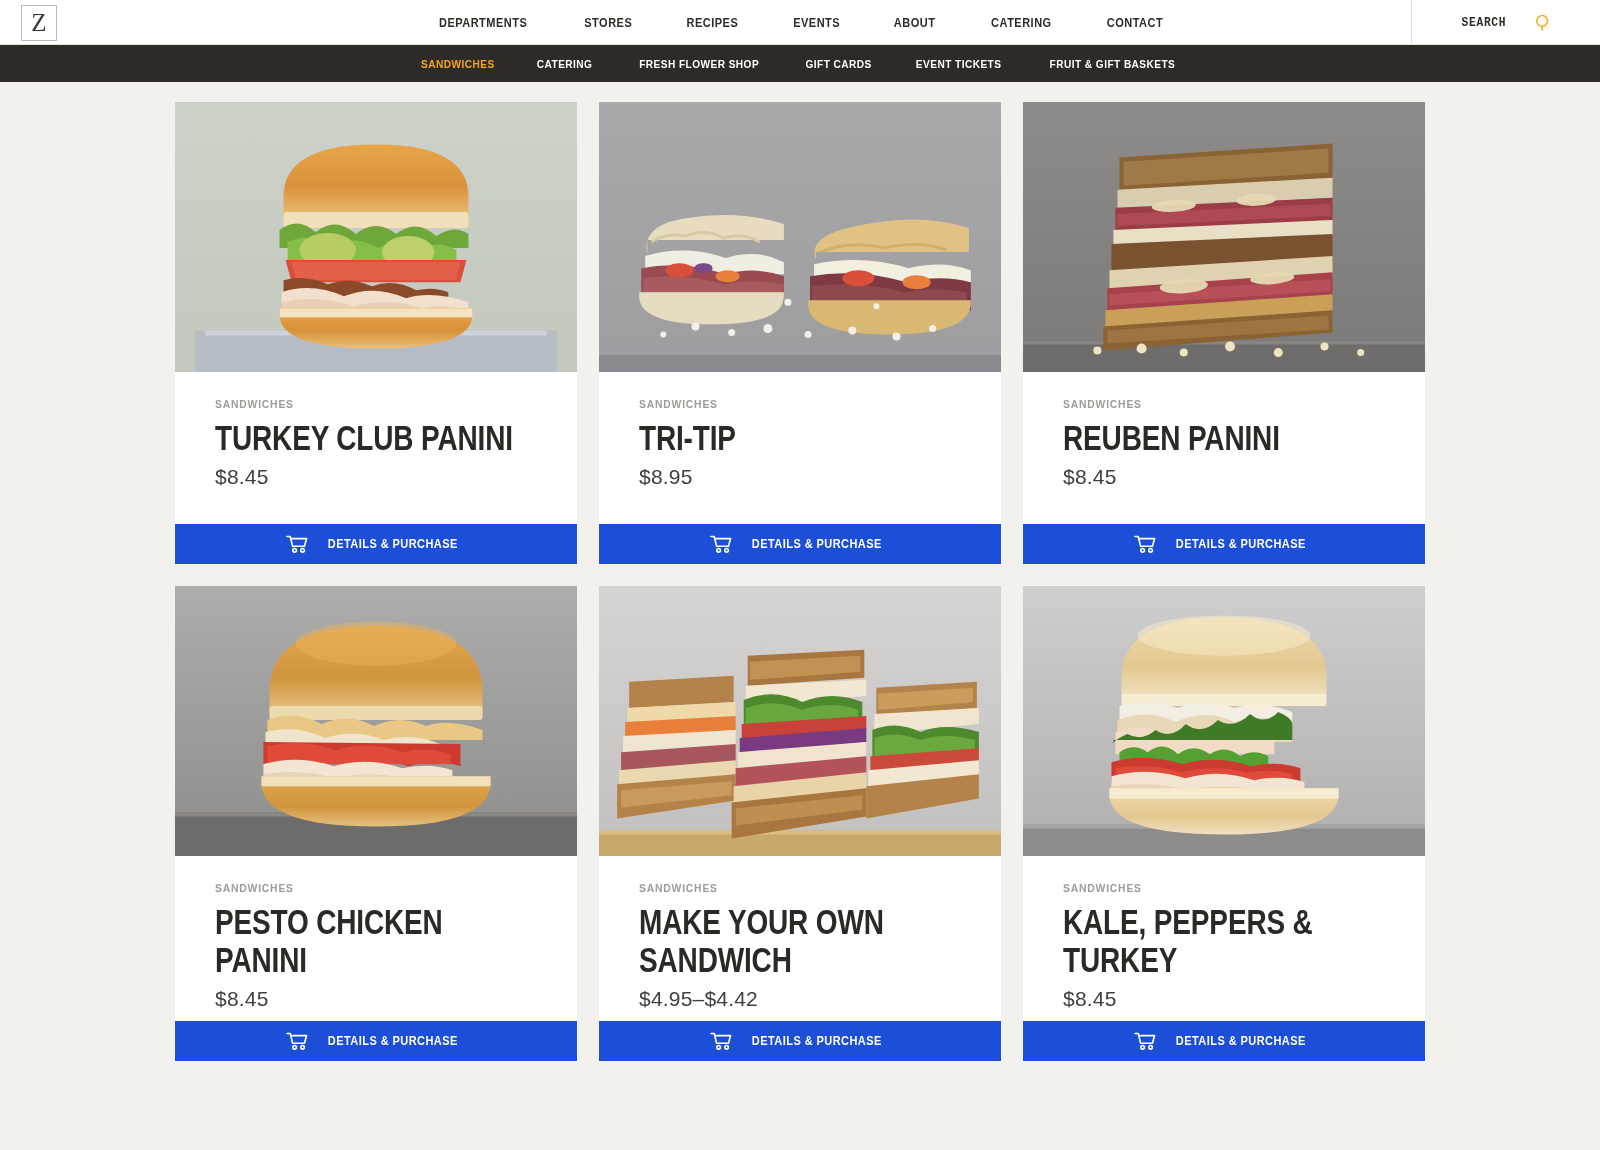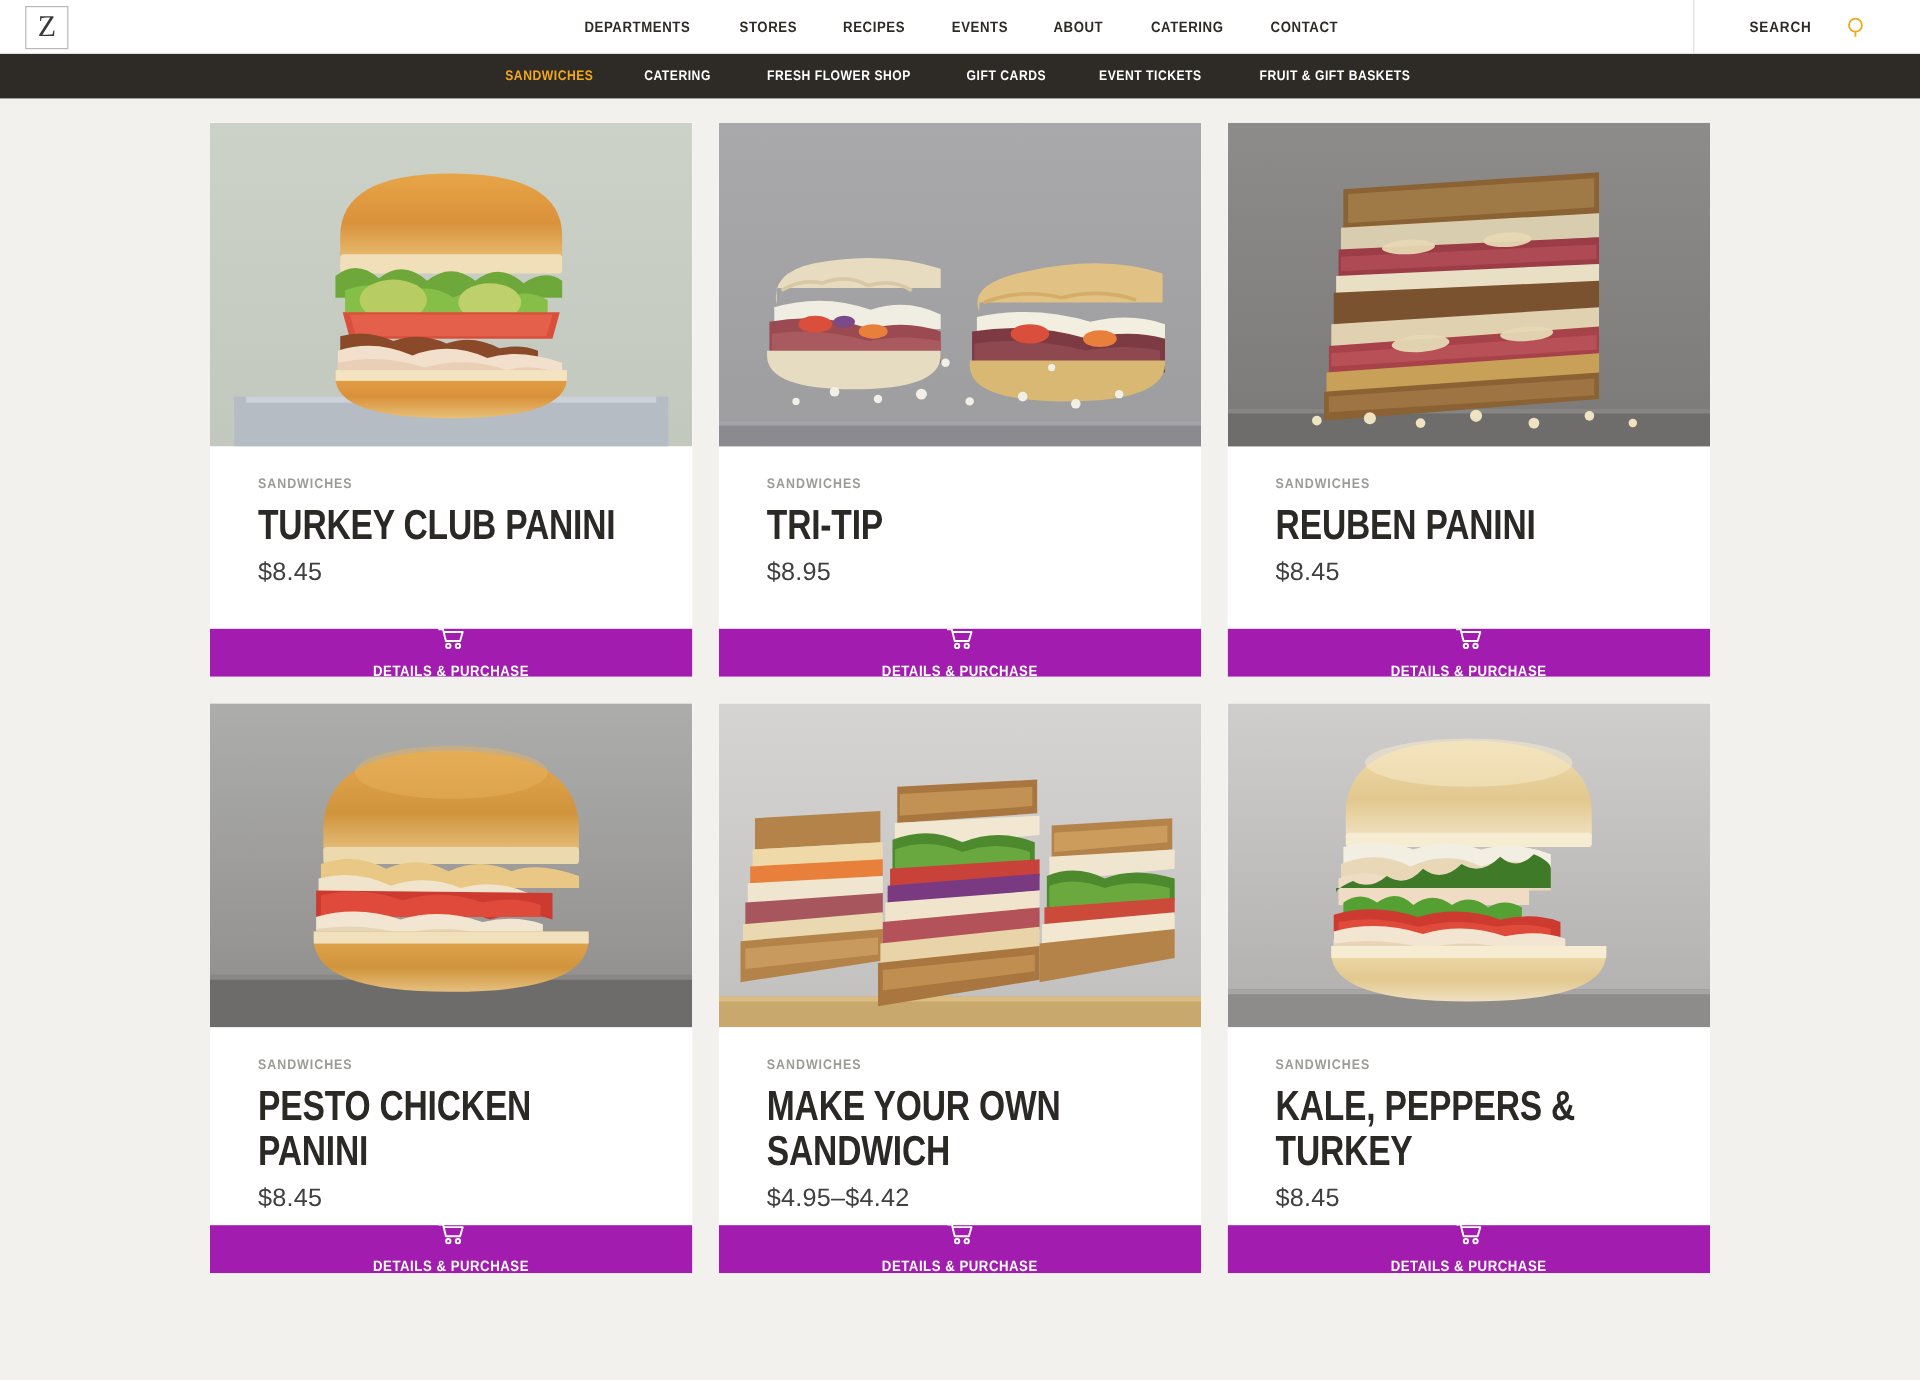--- a/index.html
+++ b/index.html
@@ -65,21 +65,21 @@
 
   .main-nav {
     position: absolute;
     left: 0;
     right: 0;
     top: 0;
     height: 45px;
     display: flex;
     align-items: center;
     justify-content: center;
-    gap: 0;
+    gap: 16px;
   }
   .main-nav a {
     display: block;
     font-size: 12.5px;
     font-weight: bold;
     letter-spacing: 0.55px;
     text-transform: uppercase;
     color: #2e2b26;
     text-decoration: none;
     padding: 0 16px;
@@ -100,20 +100,21 @@
     position: absolute;
     right: 0;
     top: 0;
     height: 45px;
     width: 188px;
     display: flex;
     align-items: center;
     justify-content: center;
     gap: 26px;
     cursor: pointer;
+    font-family: Liberation Mono, monospace;
   }
   .search-label {
     font-size: 12.5px;
     font-weight: bold;
     letter-spacing: 0.8px;
     text-transform: uppercase;
     color: #2e2b26;
     transform: scaleX(0.9);
   }
   .search-icon svg { display: block; }
@@ -194,31 +195,30 @@
     margin-bottom: 8px;
   }
   .card-price {
     font-size: 21px;
     color: #404040;
     letter-spacing: 0.2px;
     font-weight: normal;
   }
 
   .card-btn {
-    background: #a21caf;
+    background: #1d4ed8;
     height: 40px;
     display: flex;
     align-items: center;
     justify-content: center;
     gap: 11px;
     cursor: pointer;
     border: none;
     width: 100%;
     font-family: inherit;
-    flex-direction: column;
   }
   .card-btn .cart-icon svg { display: block; }
   .card-btn .btn-label {
     font-size: 12.5px;
     font-weight: bold;
     letter-spacing: 0.5px;
     text-transform: uppercase;
     color: #ffffff;
     transform: scaleX(0.88);
     transform-origin: center;

